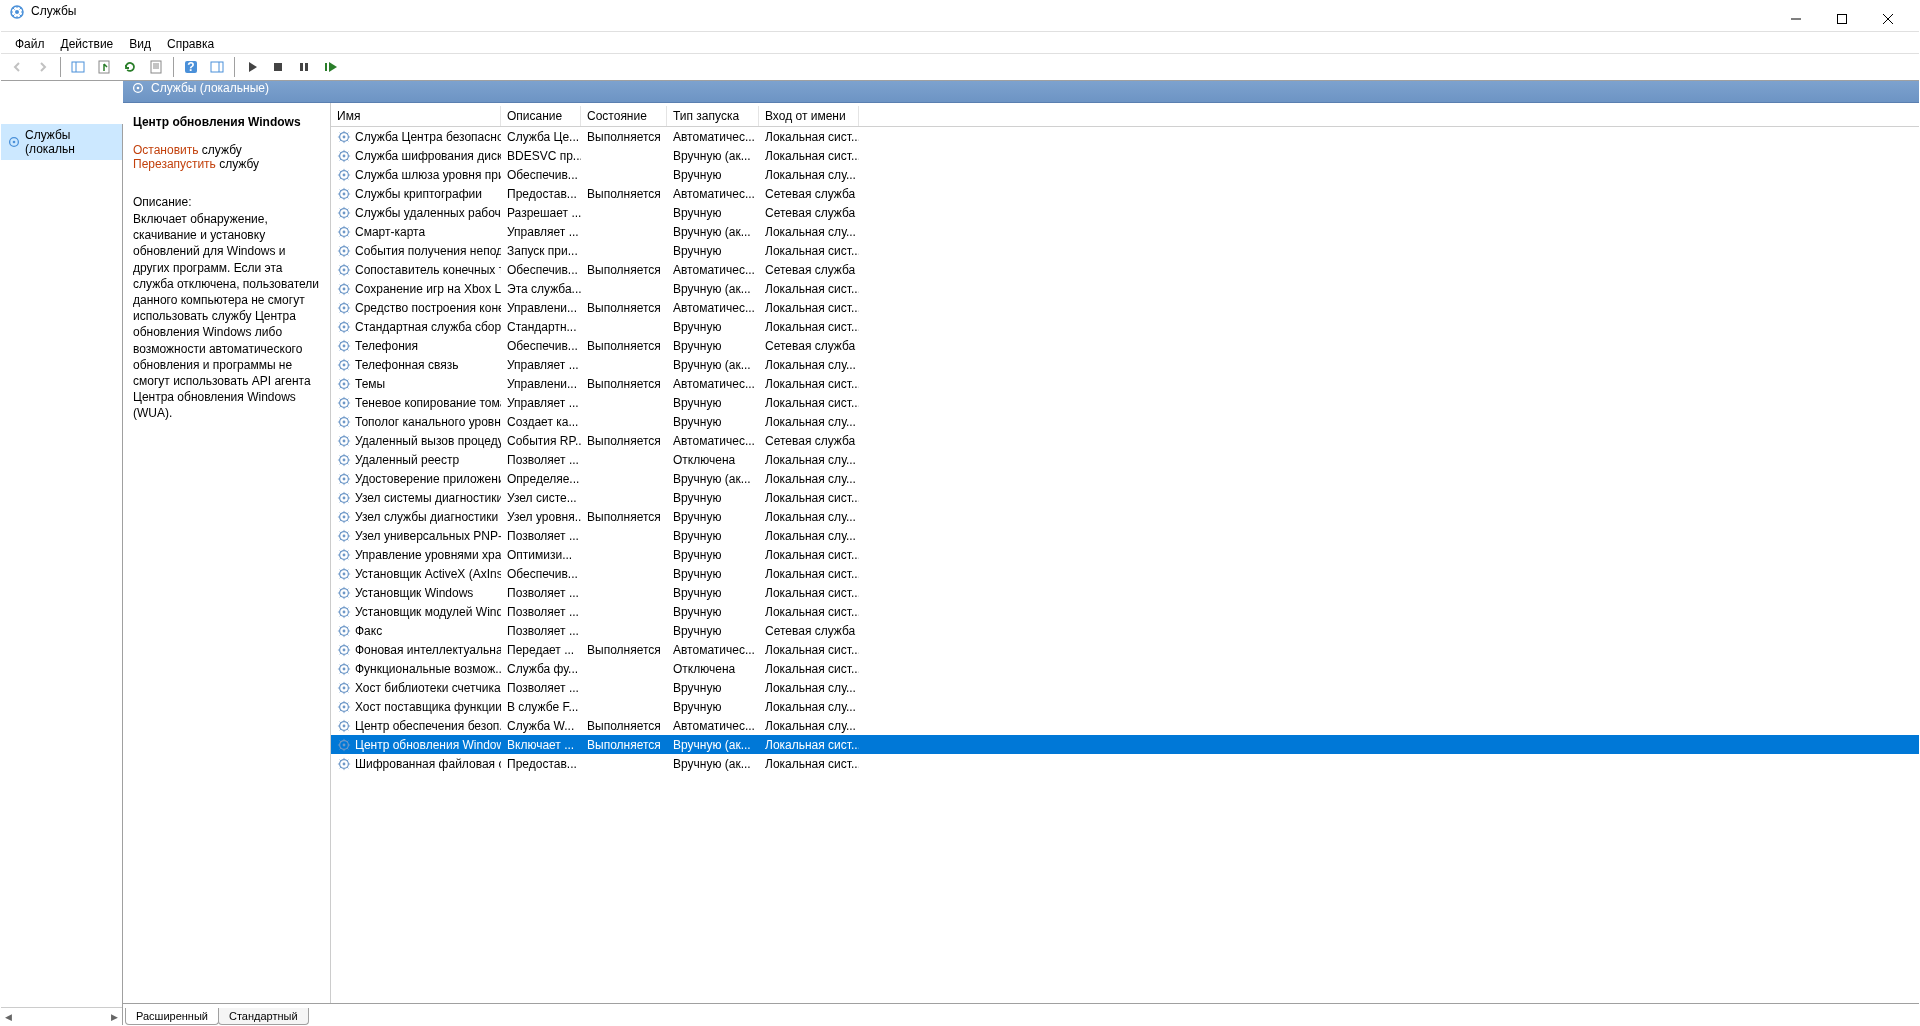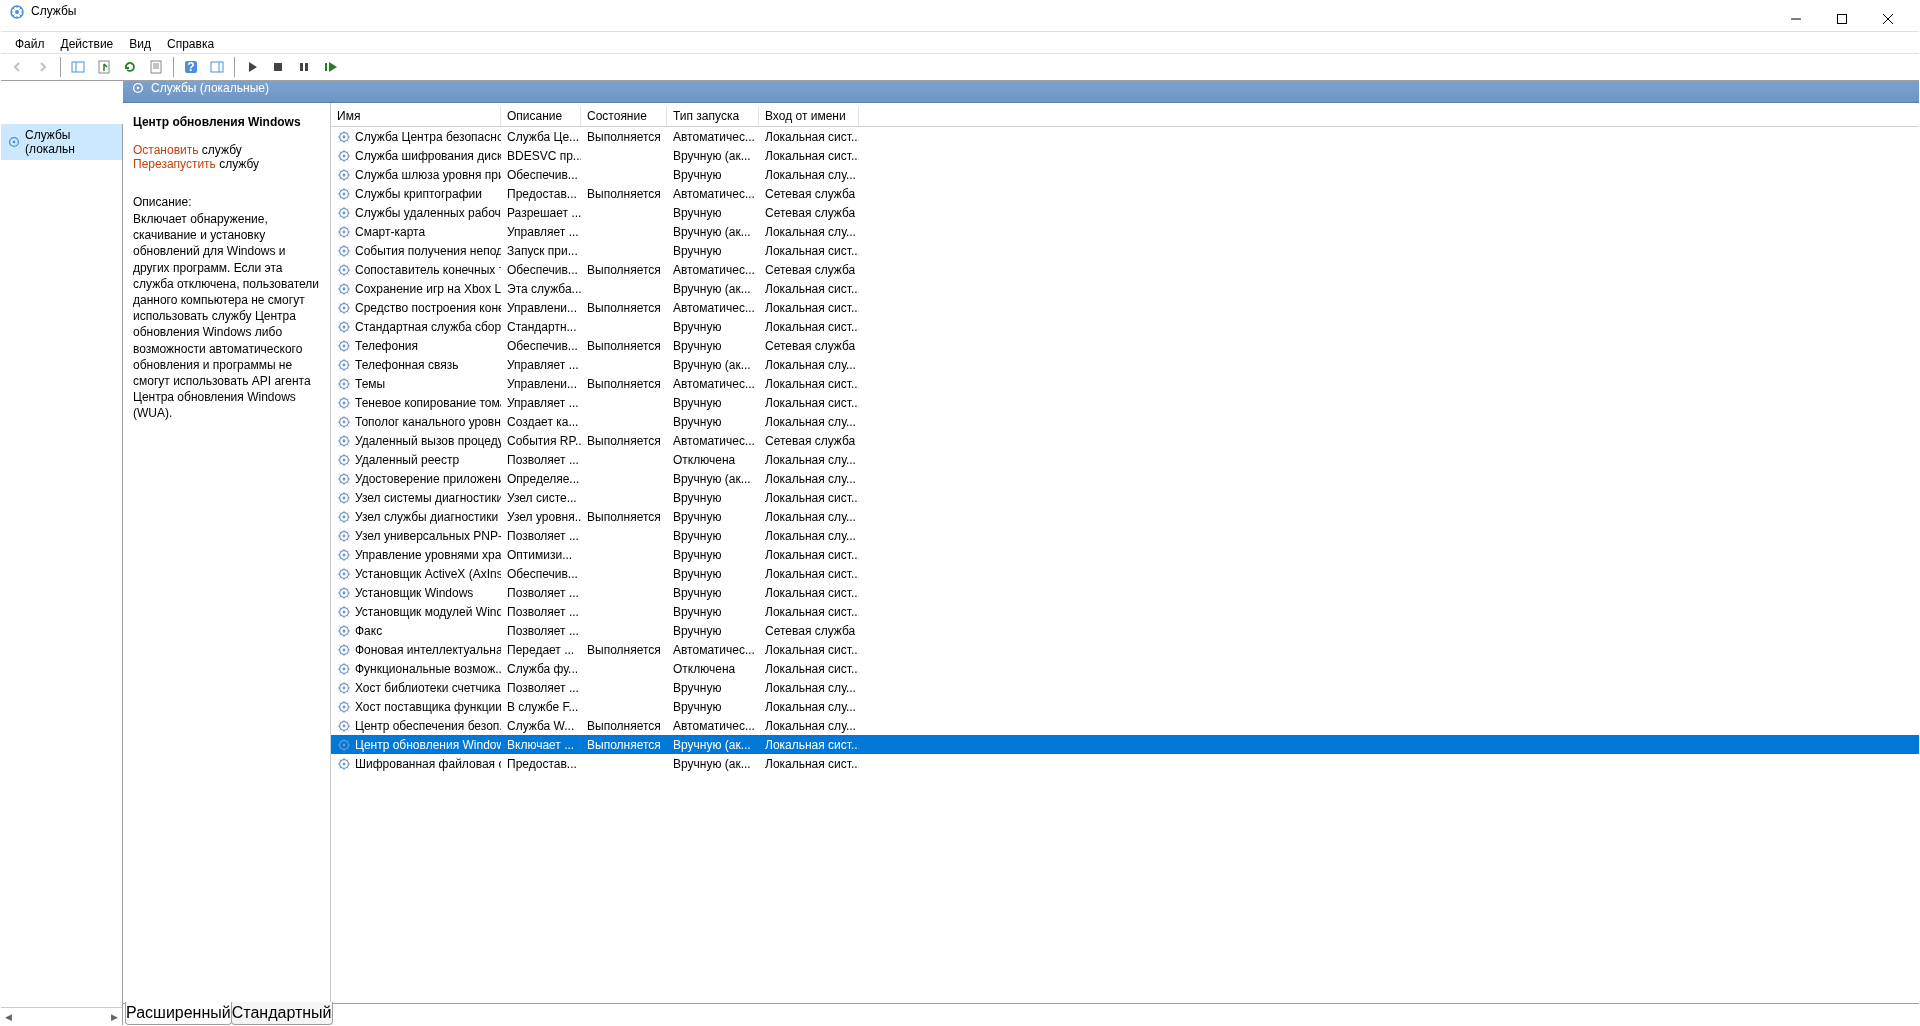--- a/index.html
+++ b/index.html
@@ -37,21 +37,21 @@
 .list-row { display: flex; height: 19px; align-items: center; cursor: default; }
 .list-row.selected { background: #0078d7; color: #fff; }
 .list-row .cell { padding: 1px 6px; white-space: nowrap; overflow: hidden; text-overflow: ellipsis; font-size: 12px; display: flex; align-items: center; gap: 4px; }
 .svc-icon { width: 14px; height: 14px; flex-shrink: 0; }
 .col-name { width: 170px; flex-shrink: 0; }
 .col-desc { width: 80px; flex-shrink: 0; }
 .col-state { width: 86px; flex-shrink: 0; }
 .col-start { width: 92px; flex-shrink: 0; }
 .col-logon { width: 100px; flex-shrink: 0; }
 .tabs-bar { height: 22px; display: flex; align-items: flex-end; padding-left: 2px; border-top: 1px solid #a0a0a0; }
-.tab { padding: 2px 0; border: 1px solid #a0a0a0; border-top: none; background: #f5f5f5; font-size: 16px; cursor: pointer; border-radius: 0 0 4px 4px; margin-right: -1px; }
+.tab { padding: 2px 10px; border: 1px solid #a0a0a0; border-top: none; background: #f5f5f5; font-size: 11px; cursor: pointer; border-radius: 0 0 4px 4px; margin-right: -1px; }
 .tab.active { background: #fff; position: relative; z-index: 1; }
 svg { display: block; }
 </style>
 </head>
 <body>
 
 <div class="window">
   <div class="titlebar">
     <span class="title-icon">
       <svg viewBox="0 0 16 16">

